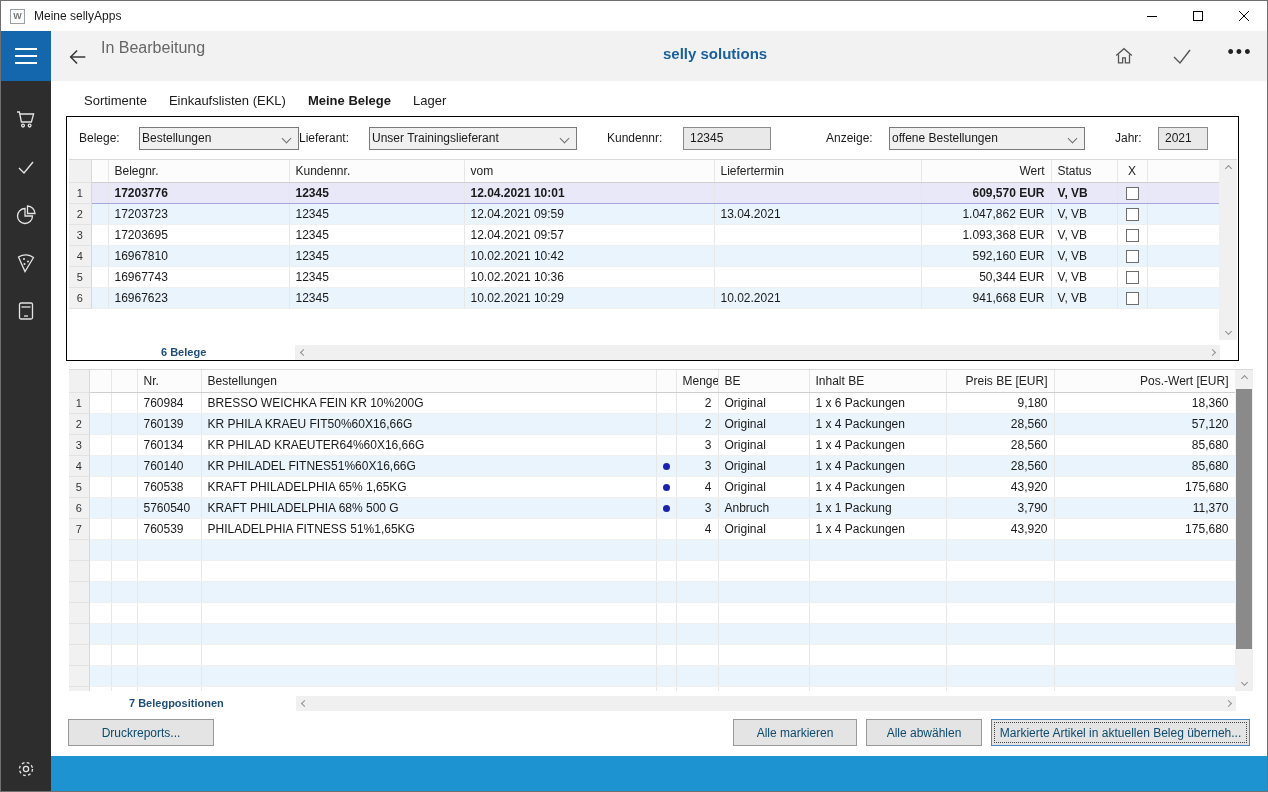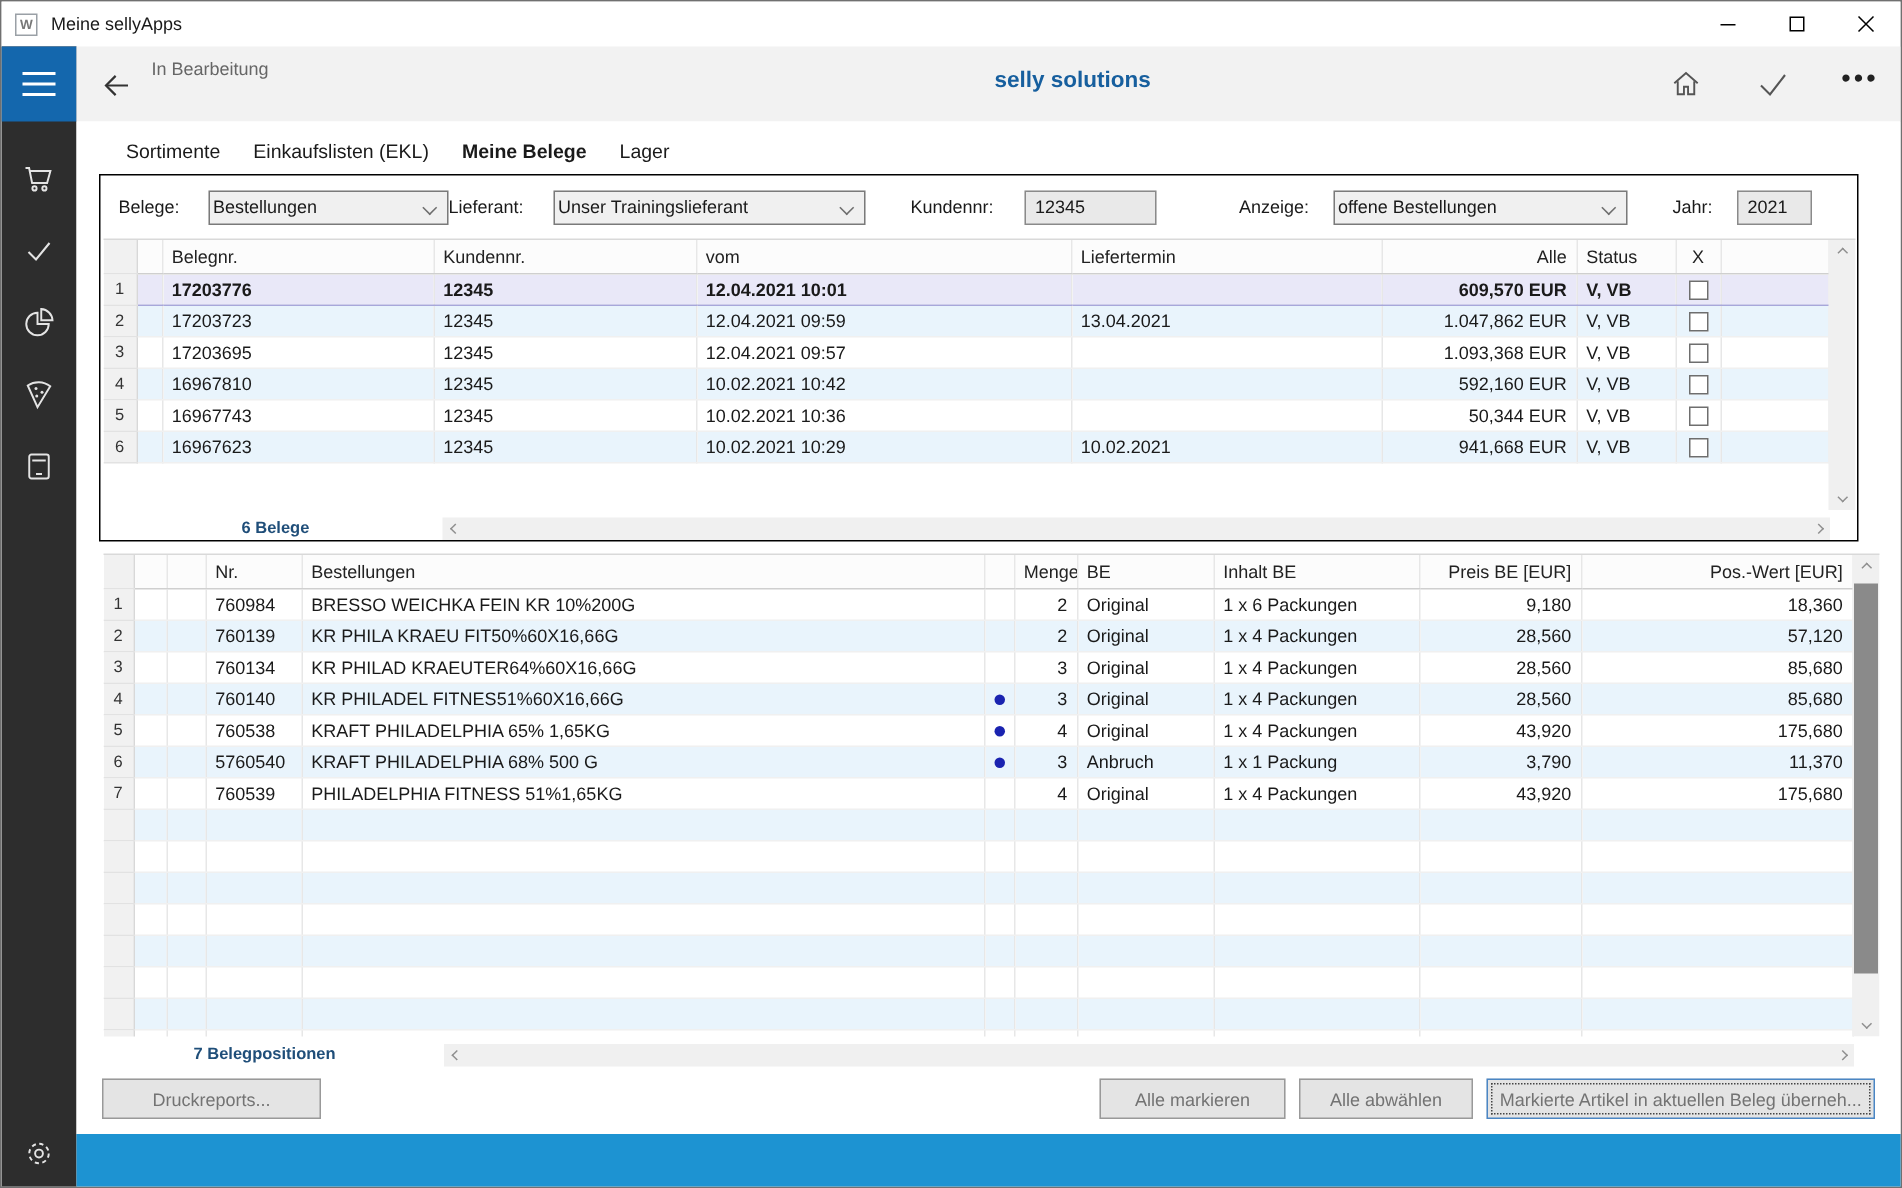--- a/index.html
+++ b/index.html
@@ -23,21 +23,21 @@
   .side-icon{width:24px;height:24px;}
   .side-icon svg{display:block;}
   .side-bottom{margin-top:auto;margin-bottom:12px;}
   
   .appbar{position:absolute;left:50px;top:30px;width:1218px;height:50px;background:#f2f2f2;}
   .back-btn{position:absolute;left:14px;top:13px;width:26px;height:26px;display:flex;align-items:center;justify-content:center;}
   .title-block{position:absolute;left:50px;top:6px;}
   .title-line{display:flex;align-items:baseline;gap:8px;}
   .page-title{font-size:17px;font-weight:bold;}
   .page-datetime{font-size:11px;color:#666;}
-  .page-state{font-size:12px;color:#666;margin-top:2px;}
+  .page-state{font-size:16px;color:#666;margin-top:2px;}
   .brand{position:absolute;left:612px;top:14px;font-size:15px;font-weight:600;color:var(--brand-blue);}
   .appbar-icons{position:absolute;right:16px;top:0;height:50px;display:flex;align-items:center;gap:32px;}
   .appbar-btn{width:26px;height:26px;display:flex;align-items:center;justify-content:center;}
   .ellipsis{font-size:18px;letter-spacing:2px;color:#222;line-height:10px;padding-bottom:8px;}
   
   .main{position:absolute;left:50px;top:80px;width:1218px;height:675px;background:#fff;}
   .tabs{position:absolute;left:33px;top:10px;display:flex;gap:22px;font-size:13px;}
   .tab{padding:2px 0;cursor:default;}
   .tab.active{font-weight:bold;}
   
@@ -93,21 +93,21 @@
   .orders-footer .sp1{width:78px;}
   .orders-footer .flabelblue{width:118px;}
   .orders-footer .hscroll{flex:1;margin-right:18px;}
   .positions-footer{left:18px;top:614px;width:1184px;}
   .positions-footer .sp1{width:60px;}
   .positions-footer .flabelblue{width:167px;}
   .positions-footer .hscroll{flex:1;margin-right:17px;}
   
   .actions-left{position:absolute;left:17px;top:638px;}
   .actions-right{position:absolute;right:19px;top:638px;display:flex;gap:9px;}
-  .btn{height:27px;background:#e4e4e4;border:1px solid #999;font-family:inherit;font-size:12px;color:#737373;
+  .btn{height:27px;background:#e4e4e4;border:1px solid #999;font-family:inherit;font-size:12px;color:#0c4a6e;
     display:flex;align-items:center;justify-content:center;padding:0 12px;white-space:nowrap;}
   .btn.druck{width:146px;}
   .btn.b1{width:124px;} .btn.b2{width:116px;}
   .btn.focused{width:259px;border:1px solid #4b86c4;outline:1px dotted #444;outline-offset:-4px;}
   
   .footer-strip{position:absolute;left:50px;top:755px;width:1218px;height:37px;background:var(--footer-blue);}
 </style>
 </head>
 <body>
 
@@ -261,21 +261,21 @@
               <col style="width:72px">
           </colgroup>
           <thead>
             <tr>
               <th class="gutter"></th>
               <th></th>
               <th>Belegnr.</th>
               <th>Kundennr.</th>
               <th>vom</th>
               <th>Liefertermin</th>
-              <th class="r">Alle</th>
+              <th class="r">Wert</th>
               <th>Status</th>
               <th class="c">X</th>
               <th></th>
             </tr>
           </thead>
           <tbody id="orders-body">
               <tr class="selected">
                 <td class="gutter">1</td>
                 <td class="sp"></td>
                 <td>17203776</td>

